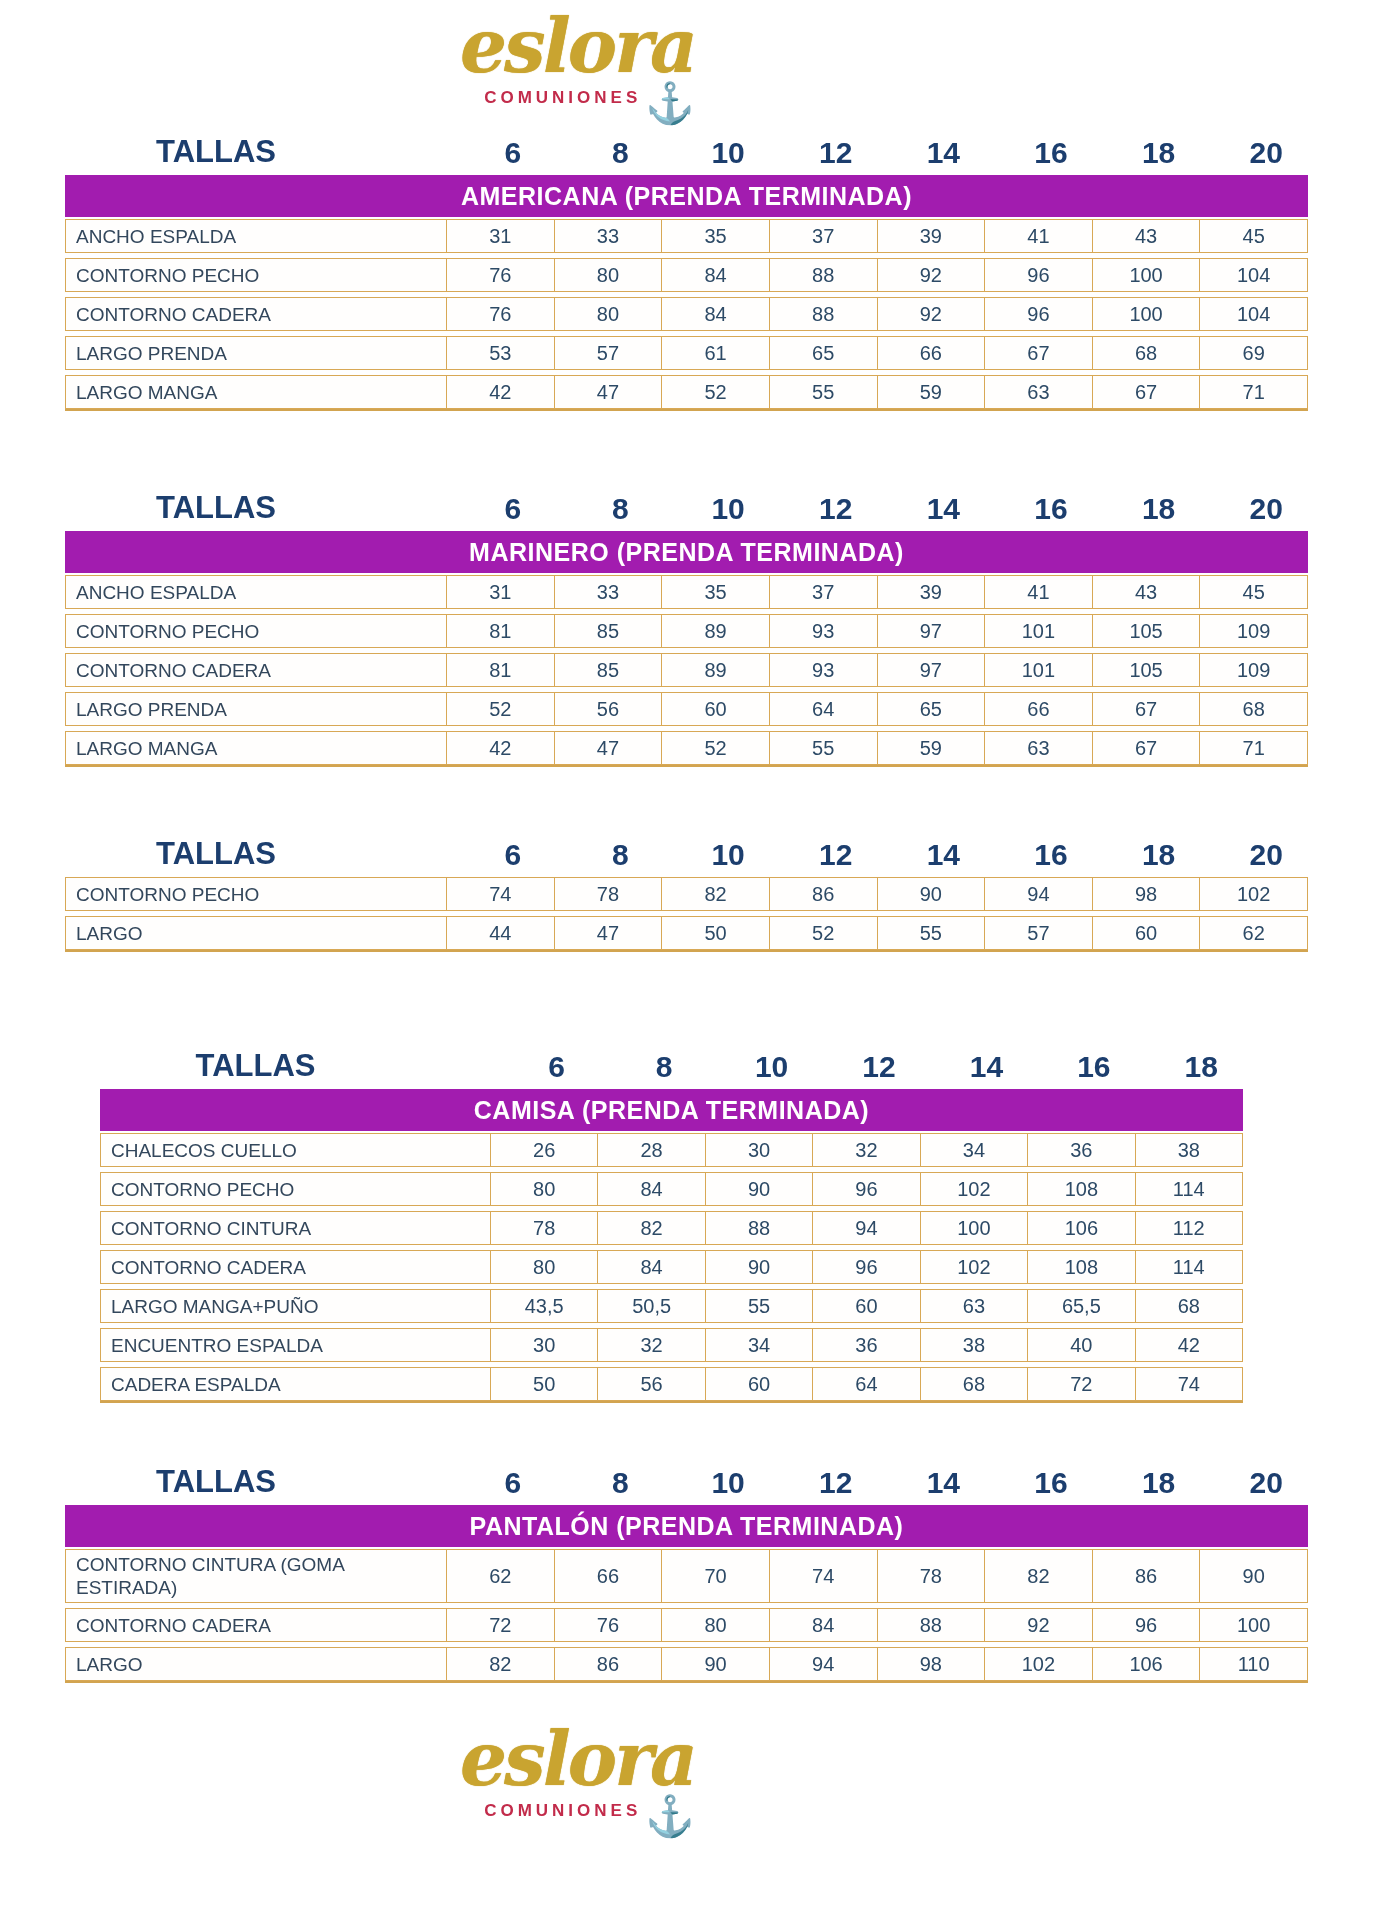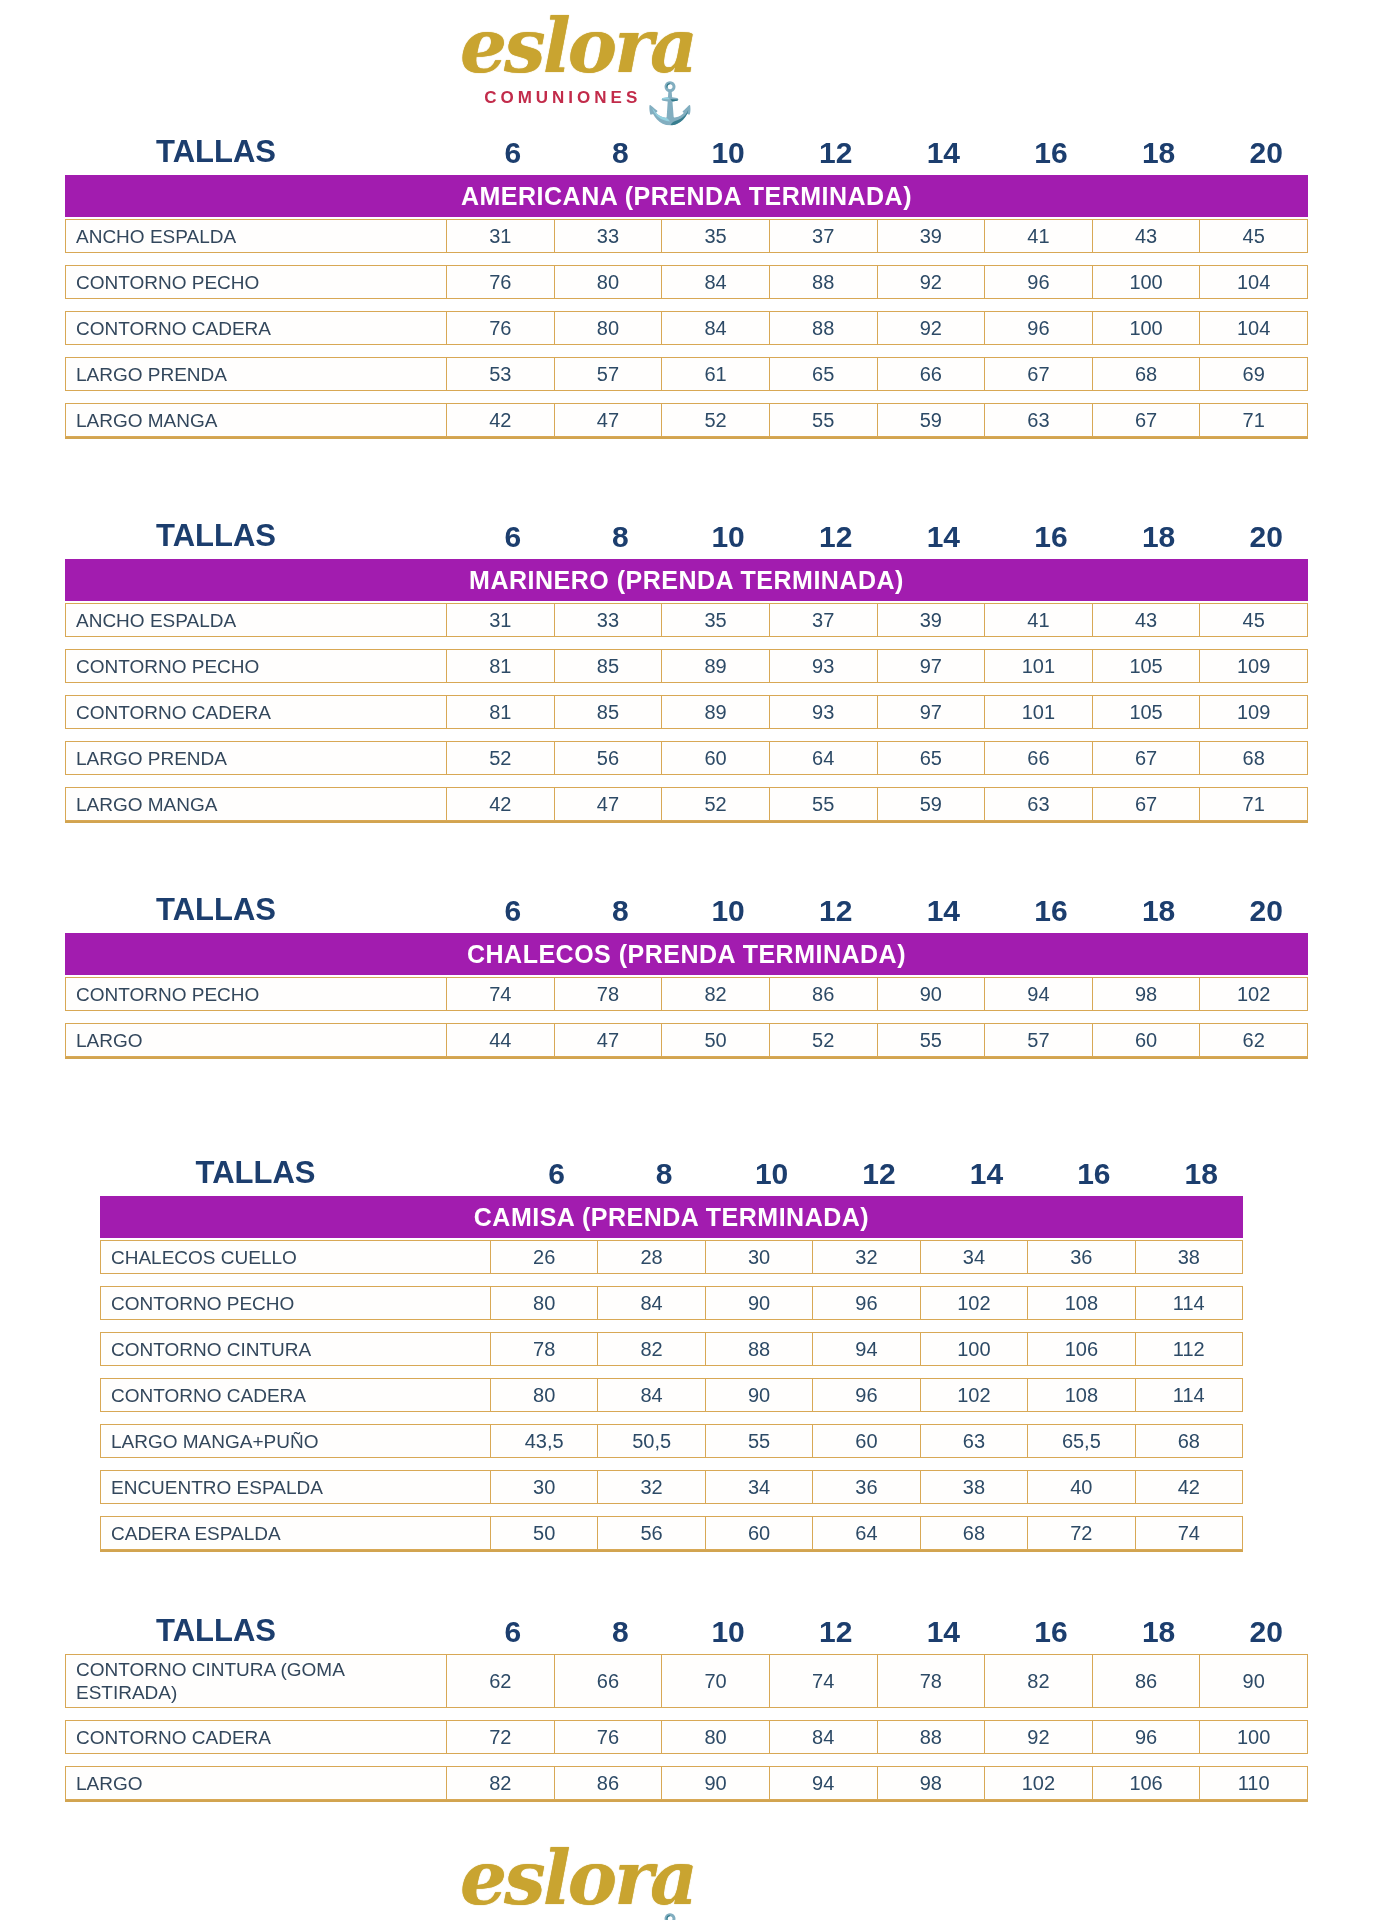--- a/index.html
+++ b/index.html
@@ -86,21 +86,21 @@
     letter-spacing: 0.5px;
     display: flex;
     align-items: center;
     justify-content: center;
     border-bottom: 2px solid #ffffff;
   }
   .tbl-body { border-bottom: 2px solid #d2a450; }
   .tbl-row {
     display: grid;
     grid-template-columns: var(--label-w) repeat(var(--cols), 1fr);
-    margin-bottom: 12px;
+    margin-bottom: 5px;
   }
   .tbl-row:last-child { margin-bottom: 0; }
   .cell {
     border: 1px solid #d8a855;
     margin-left: -1px;
     min-height: 34px;
     display: flex;
     align-items: center;
     justify-content: center;
     background: #fffefd;
@@ -300,21 +300,20 @@
       <div class="tallas">TALLAS</div>
     <div class="size-num">6</div>
         <div class="size-num">8</div>
         <div class="size-num">10</div>
         <div class="size-num">12</div>
         <div class="size-num">14</div>
         <div class="size-num">16</div>
         <div class="size-num">18</div>
         <div class="size-num">20</div>
       </div>
-    <div class="band">CHALECOS (PRENDA TERMINADA)</div>
     <div class="tbl-body">
         <div class="tbl-row">
           <div class="cell label">CONTORNO PECHO</div>
           <div class="cell val">74</div>
           <div class="cell val">78</div>
           <div class="cell val">82</div>
           <div class="cell val">86</div>
           <div class="cell val">90</div>
           <div class="cell val">94</div>
           <div class="cell val">98</div>
@@ -425,20 +424,21 @@
       <div class="tallas">TALLAS</div>
     <div class="size-num">6</div>
         <div class="size-num">8</div>
         <div class="size-num">10</div>
         <div class="size-num">12</div>
         <div class="size-num">14</div>
         <div class="size-num">16</div>
         <div class="size-num">18</div>
         <div class="size-num">20</div>
       </div>
+    <div class="band">PANTALÓN (PRENDA TERMINADA)</div>
     <div class="tbl-body">
         <div class="tbl-row">
           <div class="cell label">CONTORNO CINTURA (GOMA ESTIRADA)</div>
           <div class="cell val">62</div>
           <div class="cell val">66</div>
           <div class="cell val">70</div>
           <div class="cell val">74</div>
           <div class="cell val">78</div>
           <div class="cell val">82</div>
           <div class="cell val">86</div>

